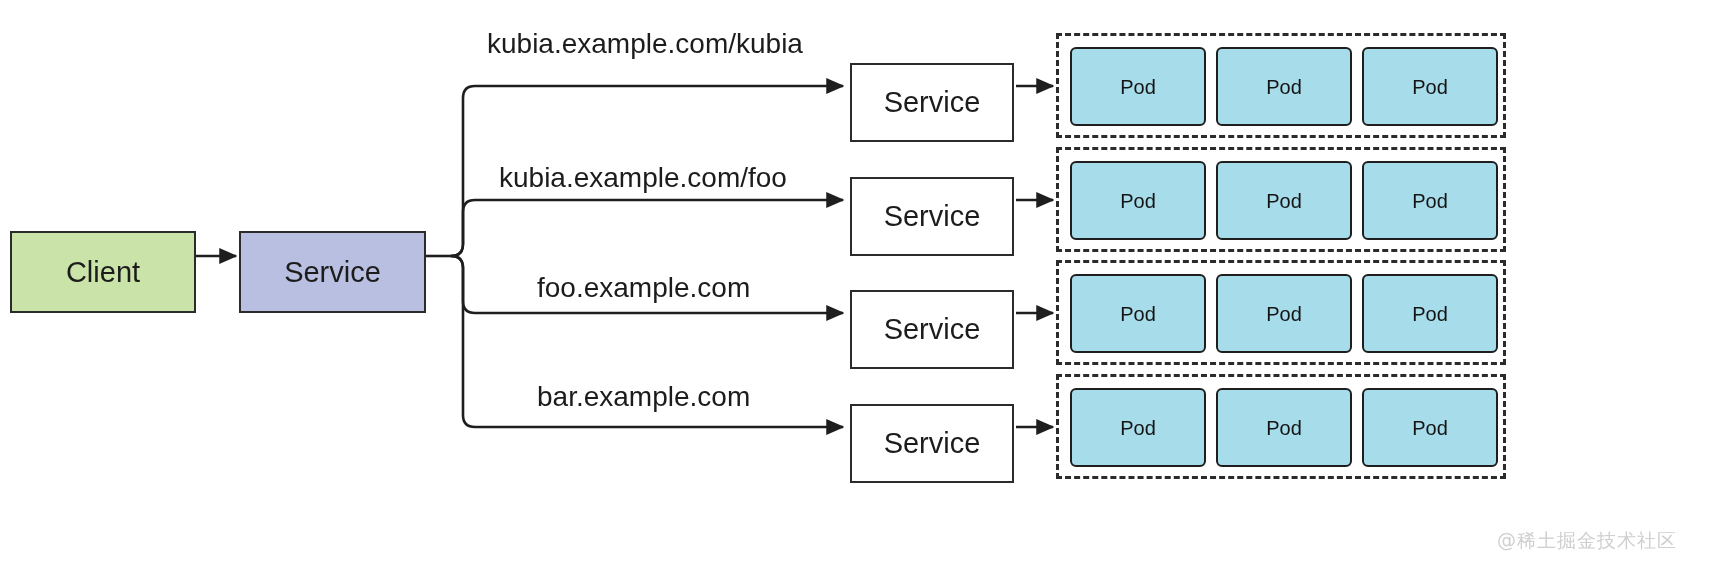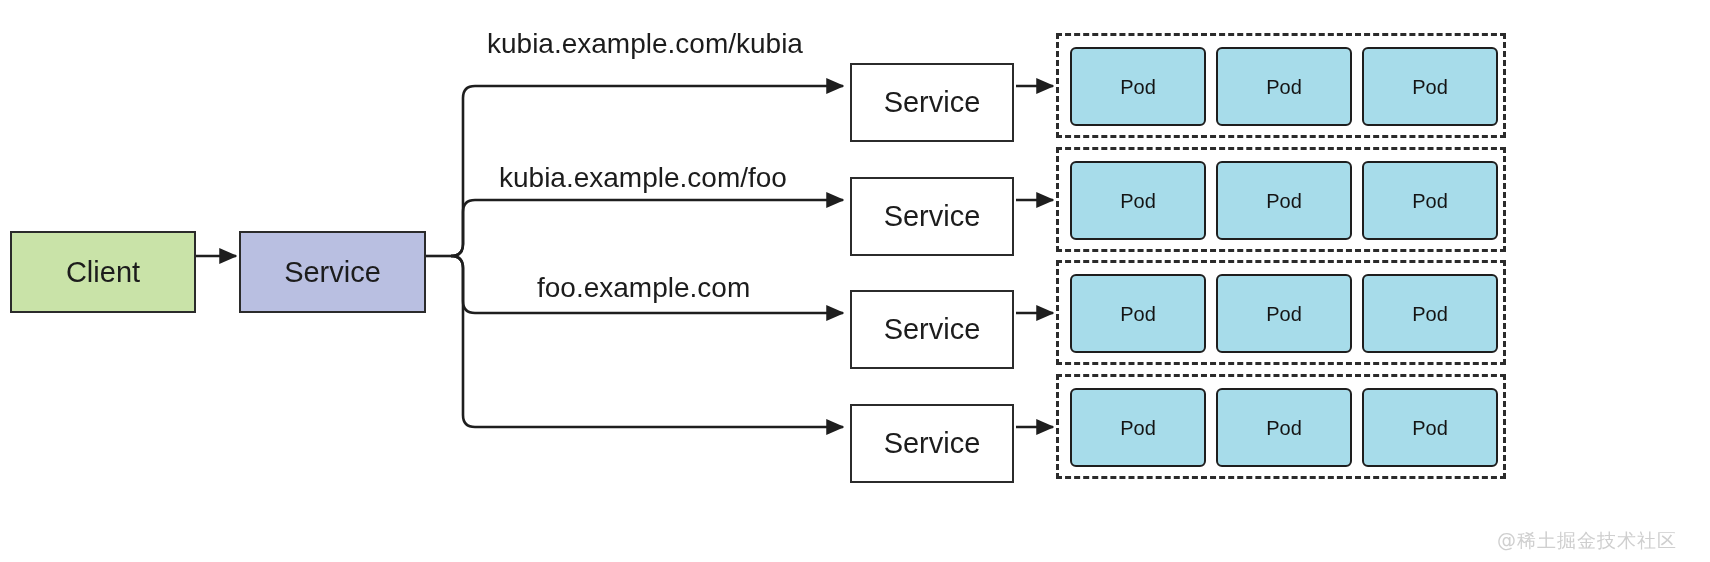--- a/index.html
+++ b/index.html
@@ -175,20 +175,21 @@
       <span>Pod</span>
     </div>
     <div class="pod" style="left:157px; top:11px; width:136px; height:79px; background:#a7dcea;">
       <span>Pod</span>
     </div>
     <div class="pod" style="left:303px; top:11px; width:136px; height:79px; background:#a7dcea;">
       <span>Pod</span>
     </div>
   </div>
 
+  <div class="edge-label" style="left:537px; top:383px;">bar.example.com</div>
 
   <div class="node box-service" style="left:850px; top:388px; width:164px; height:79px;">
     <span>Service</span>
   </div>
 
   <div class="podgroup" style="left:1056px; top:374px; width:450px; height:105px;">
     <div class="pod" style="left:11px; top:11px; width:136px; height:79px; background:#a7dcea;">
       <span>Pod</span>
     </div>
     <div class="pod" style="left:157px; top:11px; width:136px; height:79px; background:#a7dcea;">

